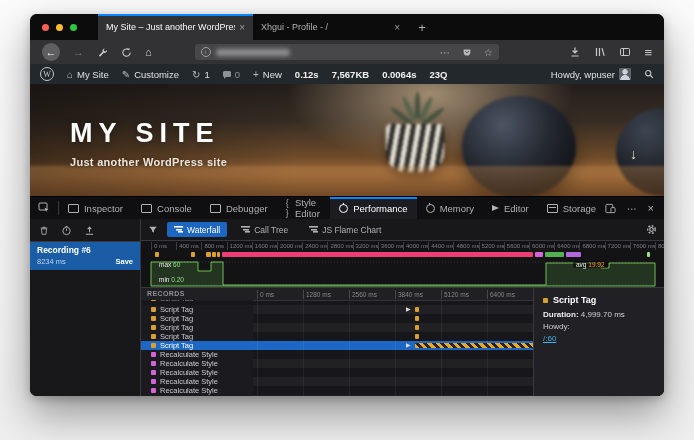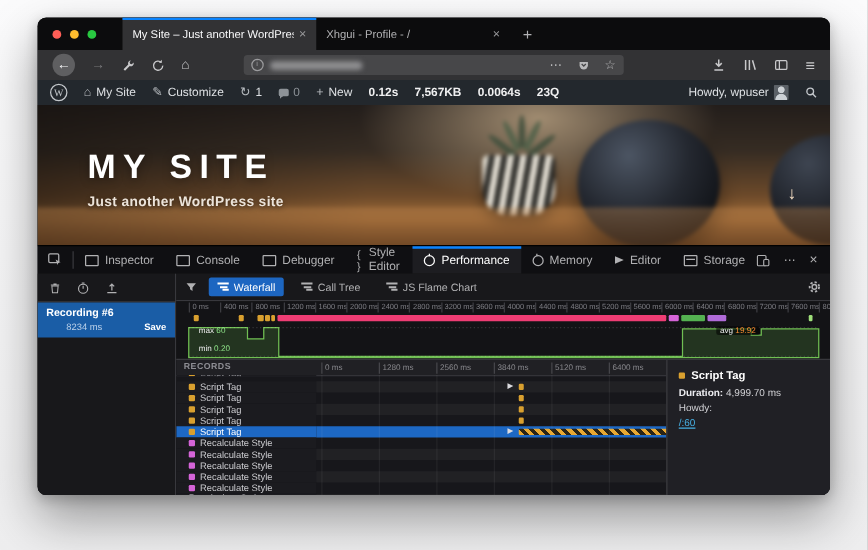--- a/index.html
+++ b/index.html
@@ -75,21 +75,21 @@
     background:linear-gradient(currentColor,currentColor) center 2px/7px 1px no-repeat;}
   .braces{font-size:8.5px;}
   .dt-right{margin-left:auto;display:flex;align-items:center;gap:11px;padding-right:10px;color:#b1b1b3;}
   
   .perf{position:relative;height:178px;background:#18181b;color:#b1b1b3;}
   .p-side{position:absolute;left:0;top:0;bottom:0;width:110px;border-right:1px solid #38383d;background:#18181b;}
   .p-side-tools{height:22px;border-bottom:1px solid #38383d;display:flex;align-items:center;gap:12px;padding:0 9px;}
   .rec-item{height:28px;background:#1a5da6;color:#fff;padding:3px 7px;box-sizing:border-box;}
   .rec-name{font-size:8.5px;font-weight:bold;}
   .rec-sub{display:flex;justify-content:space-between;margin-top:2px;font-size:7.5px;}
-  .rec-dur{color:#bcd2ea;margin-left:16px;}
+  .rec-dur{color:#bcd2ea;}
   .rec-save{color:#fff;font-weight:bold;}
   .p-main{position:absolute;left:111px;right:0;top:0;bottom:0;}
   .p-toolbar{height:22px;border-bottom:1px solid #38383d;display:flex;align-items:center;padding:0 7px;gap:9px;box-sizing:border-box;background:#18181b;}
   .chip{display:flex;align-items:center;gap:4px;padding:2.5px 7px;border-radius:2px;font-size:8.5px;color:#b1b1b3;}
   .chip.active{background:#1d66c1;color:#fff;}
   .mini{width:9px;height:7px;display:inline-block;background:
     linear-gradient(currentColor,currentColor) 0 0/9px 1.6px no-repeat,
     linear-gradient(currentColor,currentColor) 2px 2.7px/6px 1.6px no-repeat,
     linear-gradient(currentColor,currentColor) 4px 5.4px/5px 1.6px no-repeat;}
   .gear{margin-left:auto;display:flex;}

